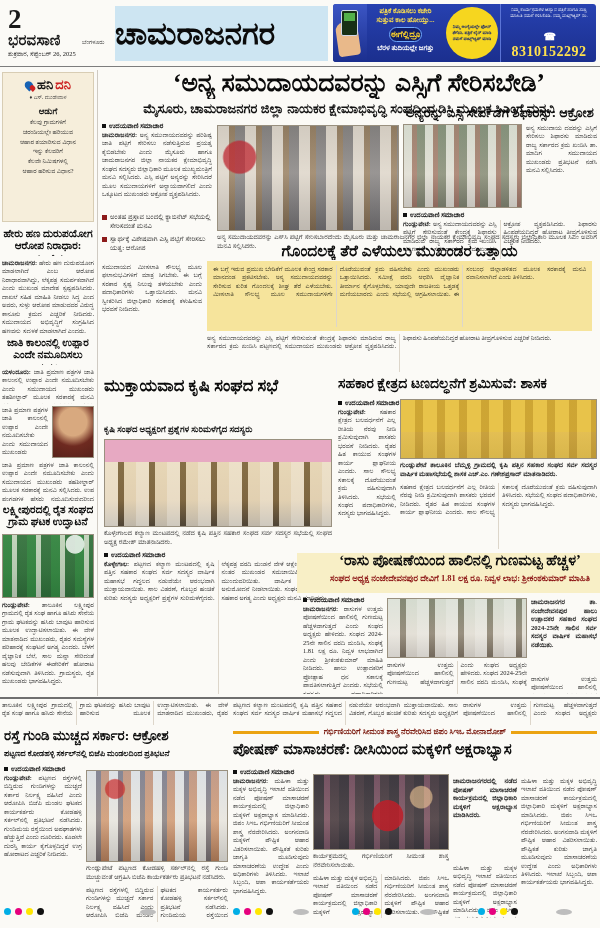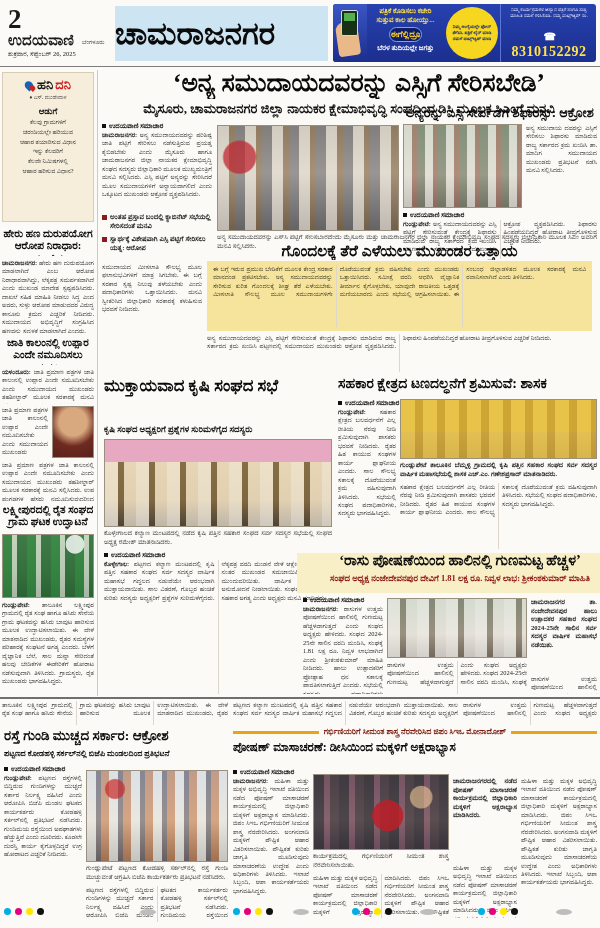--- a/index.html
+++ b/index.html
@@ -46,21 +46,21 @@
 
   
   .byline{font-size:6.8px;font-weight:bold;color:#111;}
   .byline .sq{display:inline-block;width:4px;height:4px;background:#111;margin-right:3px;}
   .body-txt{font-size:6.4px;line-height:1.32;text-align:justify;color:#262626;overflow:hidden;}
   .body-txt b{font-weight:bold;}
   .cols2{columns:2;column-gap:7px;column-rule:1px solid #ddd6ca;}
   .cols3{columns:3;column-gap:7px;column-rule:1px solid #ddd6ca;}
   .caption{font-size:6.6px;line-height:1.3;color:#1e1e1e;text-align:justify;overflow:hidden;}
   .caption.b{font-weight:bold;}
-  .bullet-item{display:flex;gap:3px;font-size:7px;font-weight:bold;line-height:1.3;margin-bottom:4px;color:#222;}
+  .bullet-item{display:flex;gap:3px;font-size:7px;font-weight:normal;line-height:1.3;margin-bottom:4px;color:#222;}
   .bullet-item .bsq{flex:0 0 5px;height:5px;background:#8c1a1a;margin-top:2px;}
   .ph{position:absolute;overflow:hidden;border:1px solid #99907f;box-sizing:border-box;}
 
   
   .hanidani{background:#f6eedb;border:1px solid #d8cdb4;box-sizing:border-box;padding:4px 3px;text-align:center;}
   .hd-logo{display:flex;align-items:center;justify-content:center;gap:2px;}
   .hd-drop{width:10px;height:12px;position:relative;}
   .hd-drop i{position:absolute;left:0;top:2px;width:8px;height:9px;background:#1763b4;border-radius:50% 50% 50% 0;transform:rotate(-45deg);}
   .hd-drop em{position:absolute;right:0;bottom:0;width:5px;height:6px;background:#cc2222;border-radius:50% 50% 50% 0;transform:rotate(-45deg);}
   .hd-b1{font-size:13px;font-weight:bold;color:#111;}
@@ -85,21 +85,21 @@
   .regdots{position:absolute;display:flex;gap:4px;}
   .regdots i{width:7px;height:7px;border-radius:50%;display:block;}
   .oval{position:absolute;width:16px;height:6px;border-radius:50%;background:#bdbdbd;}
 </style>
 </head>
 <body>
 
 <div class="page">
 
   <div class="abs" style="left:8px;top:6px;"><span class="pagenum">2</span></div>
-  <div class="abs masthead" style="left:8px;top:32px;">ಉದಯವಾಣಿ</div>
+  <div class="abs masthead" style="left:8px;top:32px;">ಭರವಸಾಣಿ</div>
   <div class="abs edition" style="left:82px;top:39px;">ಬೆಂಗಳೂರು</div>
   <div class="abs dateline-top" style="left:8px;top:50px;">ಶುಕ್ರವಾರ, ಸೆಪ್ಟೆಂಬರ್ 26, 2025</div>
 
   <div class="abs section-banner" style="left:115px;top:6px;width:213px;height:55px;">
     <span>ಚಾಮರಾಜನಗರ</span>
   </div>
 
   <div class="abs ad" style="left:333px;top:4px;width:263px;height:58px;">
     <div class="ad-hand">
       <div class="palm"></div>
@@ -273,21 +273,21 @@
       repeating-linear-gradient(90deg, rgba(255,255,255,.6) 0 9px, rgba(90,80,100,.45) 9px 14px, rgba(230,120,60,.4) 14px 22px),
       linear-gradient(180deg,#a9b3bd,#c9c3b2 55%,#6f6a5e);"></div>
   <div class="abs caption" style="left:86px;top:864px;width:142px;height:20px;">ಗುಂಡ್ಲುಪೇಟೆ ಪಟ್ಟಣದ ಕೋಡಹಳ್ಳಿ ಸರ್ಕಲ್‌ನಲ್ಲಿ ರಸ್ತೆ ಗುಂಡಿ ಮುಚ್ಚುವಂತೆ ಆಗ್ರಹಿಸಿ ಬಿಜೆಪಿ ಕಾರ್ಯಕರ್ತರು ಪ್ರತಿಭಟನೆ ನಡೆಸಿದರು.</div>
   <div class="abs body-txt cols2" style="left:86px;top:886px;width:142px;height:36px;">ಪಟ್ಟಣದ ರಸ್ತೆಗಳಲ್ಲಿ ಬಿದ್ದಿರುವ ಗುಂಡಿಗಳನ್ನು ಮುಚ್ಚದೆ ಸರ್ಕಾರ ನಿರ್ಲಕ್ಷ್ಯ ವಹಿಸಿದೆ ಎಂದು ಆರೋಪಿಸಿ ಬಿಜೆಪಿ ಮಂಡಲ ಘಟಕದ ಕಾರ್ಯಕರ್ತರು ಕೋಡಹಳ್ಳಿ ಸರ್ಕಲ್‌ನಲ್ಲಿ ಪ್ರತಿಭಟನೆ ನಡೆಸಿದರು. ಗುಂಡಿಮಯ ರಸ್ತೆಯಿಂದ ಅಪಘಾತಗಳು ಹೆಚ್ಚುತ್ತಿವೆ ಎಂದು ದೂರಿದರು. ಕೂಡಲೇ ದುರಸ್ತಿ ಕಾರ್ಯ ಕೈಗೊಳ್ಳದಿದ್ದರೆ ಉಗ್ರ ಹೋರಾಟದ ಎಚ್ಚರಿಕೆ ನೀಡಿದರು.</div>
 
   <div class="abs kicker" style="left:233px;top:727px;width:364px;">
     <span class="bar"></span>
     <span class="ktxt">ಗರ್ಭಿಣಿಯರಿಗೆ ಸೀಮಂತ ಶಾಸ್ತ್ರ ನೆರವೇರಿಸಿದ ಜಿಪಂ ಸಿಇಒ ಮೋನಾದೋಶ್</span>
     <span class="bar"></span>
   </div>
-  <div class="abs h-lg" style="left:233px;top:741px;width:364px;height:22px;overflow:hidden;font-size:12px;white-space:nowrap;">ಪೋಷಣ್ ಮಾಸಾಚರಣೆ: ಡೀಸಿಯಿಂದ ಮಕ್ಕಳಿಗೆ ಅಕ್ಷರಾಭ್ಯಾಸ</div>
+  <div class="abs h-lg" style="left:233px;top:741px;width:364px;height:22px;overflow:hidden;font-size:15px;white-space:nowrap;">ಪೋಷಣ್ ಮಾಸಾಚರಣೆ: ಡೀಸಿಯಿಂದ ಮಕ್ಕಳಿಗೆ ಅಕ್ಷರಾಭ್ಯಾಸ</div>
   <div class="abs byline" style="left:233px;top:768px;"><span class="sq"></span><span>ಉದಯವಾಣಿ ಸಮಾಚಾರ</span></div>
   <div class="abs body-txt" style="left:233px;top:777px;width:76px;height:145px;">
     <b>ಚಾಮರಾಜನಗರ:</b> <span>ಮಹಿಳಾ ಮತ್ತು ಮಕ್ಕಳ ಅಭಿವೃದ್ಧಿ ಇಲಾಖೆ ವತಿಯಿಂದ ನಡೆದ ಪೋಷಣ್ ಮಾಸಾಚರಣೆ ಕಾರ್ಯಕ್ರಮದಲ್ಲಿ ಜಿಲ್ಲಾಧಿಕಾರಿ ಮಕ್ಕಳಿಗೆ ಅಕ್ಷರಾಭ್ಯಾಸ ಮಾಡಿಸಿದರು. ಜಿಪಂ ಸಿಇಒ ಗರ್ಭಿಣಿಯರಿಗೆ ಸೀಮಂತ ಶಾಸ್ತ್ರ ನೆರವೇರಿಸಿದರು. ಅಂಗನವಾಡಿ ಮಕ್ಕಳಿಗೆ ಪೌಷ್ಟಿಕ ಆಹಾರ ವಿತರಿಸಲಾಯಿತು. ಪೌಷ್ಟಿಕತೆ ಕುರಿತು ಜಾಗೃತಿ ಮೂಡಿಸುವುದು ಮಾಸಾಚರಣೆಯ ಉದ್ದೇಶ ಎಂದು ಅಧಿಕಾರಿಗಳು ತಿಳಿಸಿದರು. ಇಲಾಖೆ ಸಿಬ್ಬಂದಿ, ಆಶಾ ಕಾರ್ಯಕರ್ತೆಯರು ಭಾಗವಹಿಸಿದ್ದರು.</span>
   </div>
   <div class="ph" style="left:313px;top:774px;width:136px;height:76px;background:
       radial-gradient(circle at 55% 55%, rgba(190,30,40,.85) 0 18%, transparent 19%),
       radial-gradient(circle at 80% 30%, rgba(240,200,150,.6) 0 9%, transparent 10%),
       repeating-linear-gradient(90deg, rgba(40,40,50,.55) 0 10px, rgba(150,90,120,.45) 10px 16px, rgba(60,50,60,.5) 16px 25px),
       linear-gradient(180deg,#5a4f52,#7b6a66 60%,#4a4244);"></div>
   <div class="abs caption" style="left:313px;top:852px;width:136px;height:20px;">ಕಾರ್ಯಕ್ರಮದಲ್ಲಿ ಗರ್ಭಿಣಿಯರಿಗೆ ಸೀಮಂತ ಶಾಸ್ತ್ರ ನೆರವೇರಿಸಲಾಯಿತು.</div>

